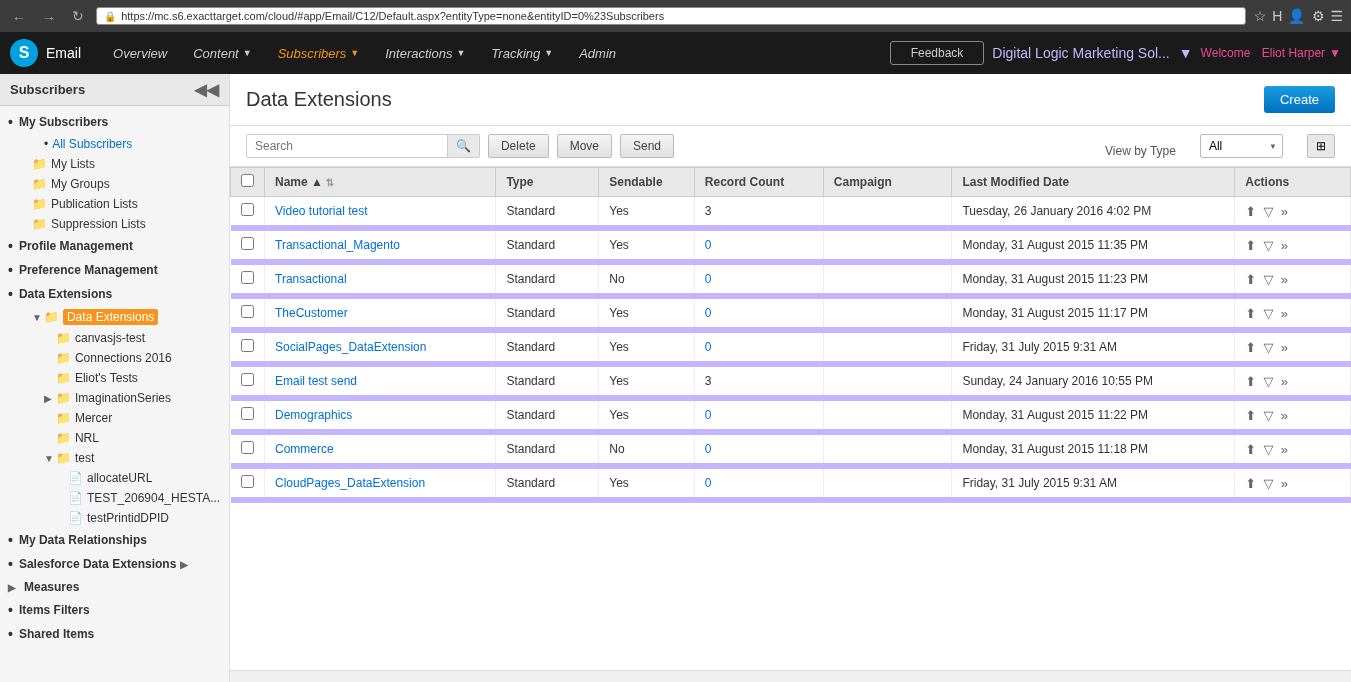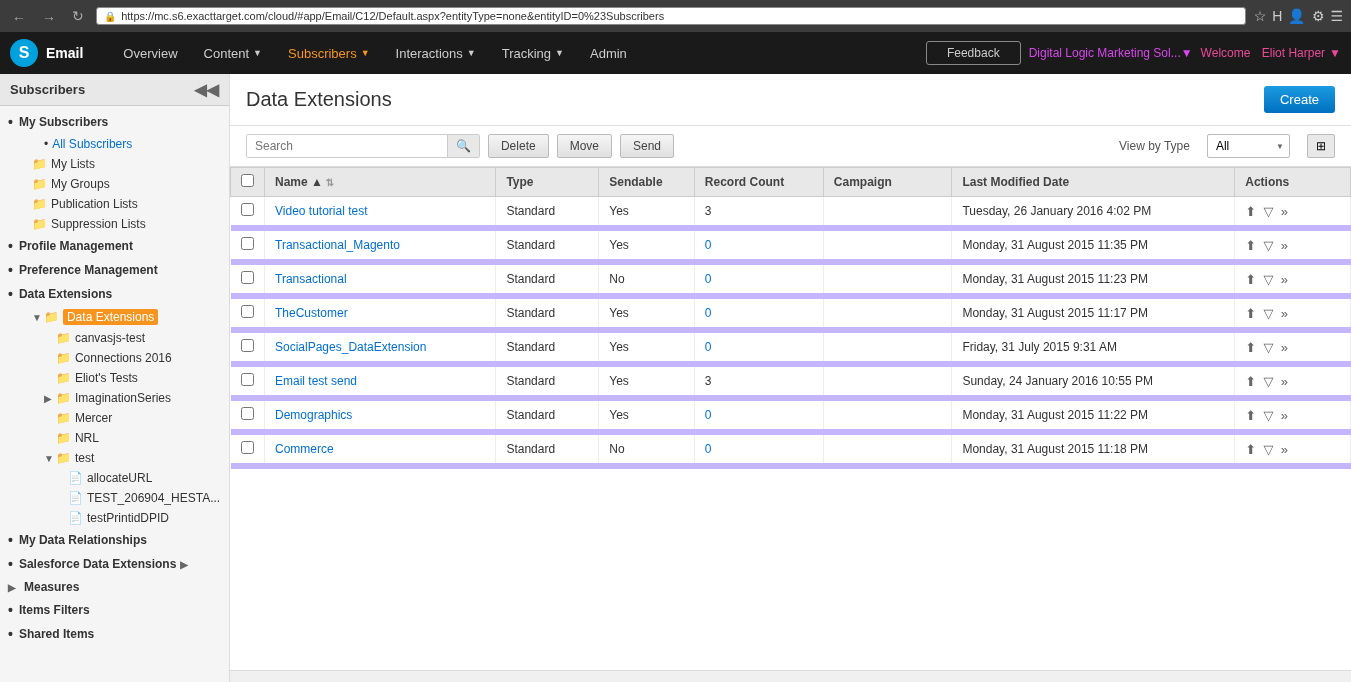--- a/index.html
+++ b/index.html
@@ -55,28 +55,29 @@
       align-items: center;
       justify-content: center;
       color: white;
       font-size: 16px;
       font-weight: bold;
       margin-right: 8px;
     }
     .app-name {
       color: white;
       font-size: 14px;
-      font-weight: bold;
-      margin-right: 28px;
+      font-weight: normal;
+      margin-right: 20px;
     }
     .nav-items {
       display: flex;
       align-items: center;
       flex: 1;
       gap: 2px;
+      font-style: italic;
     }
     .nav-item {
       color: #ccc;
       padding: 8px 12px;
       cursor: pointer;
       display: flex;
       align-items: center;
       gap: 4px;
       font-size: 13px;
       text-decoration: none;
@@ -92,25 +93,25 @@
     .feedback-btn {
       background: transparent;
       border: 1px solid #888;
       color: #ccc;
       border-radius: 3px;
       padding: 4px 20px;
       cursor: pointer;
       font-size: 12px;
     }
     .org-selector {
-      color: #d946ef;
-      font-size: 12px;
-      display: flex;
-      align-items: center;
-      gap: 0;
+      color: #c4b5fd;
+      font-size: 14px;
+      display: flex;
+      align-items: center;
+      gap: 9px;
       cursor: pointer;
     }
     .welcome-text {
       color: #ec4899;
       font-size: 12px;
       display: flex;
       align-items: center;
       gap: 4px;
       cursor: pointer;
       text-align: right;
@@ -251,22 +252,22 @@
       background: linear-gradient(to bottom, #f5f5f5, #e0e0e0);
       border: 1px solid #bbb;
       border-radius: 2px;
       padding: 4px 12px;
       cursor: pointer;
       font-size: 12px;
       color: #444;
     }
     .view-by-type {
       display: flex;
-      align-items: center;
-      gap: 17px;
+      align-items: flex-end;
+      gap: 24px;
       margin-left: auto;
     }
     .view-label { font-size: 12px; color: #555; }
     .view-select {
       border: 1px solid #bbb;
       border-radius: 2px;
       padding: 4px 24px 4px 8px;
       font-size: 12px;
       background: white;
       cursor: pointer;
@@ -754,19 +755,37 @@
     <td class="sendable-col">No</td>
     <td class="record-col"><a href="#" class="record-link">0</a></td>
     <td class="campaign-col"></td>
     <td class="date-col">Monday, 31 August 2015 11:18 PM</td>
     <td class="actions-col">
       <span class="action-icon" title="Send">⬆</span>
       <span class="action-icon" title="Filter">▽</span>
       <span class="action-icon" title="More">»</span>
     </td>
   </tr>
+            <tr>
+    <td class="cb-col">
+      <input type="checkbox" style="">
+    </td>
+    <td class="name-col">
+      <a href="#" class="name-link">CloudPages_DataExtension</a>
+    </td>
+    <td class="type-col">Standard</td>
+    <td class="sendable-col">Yes</td>
+    <td class="record-col"><a href="#" class="record-link">0</a></td>
+    <td class="campaign-col"></td>
+    <td class="date-col">Friday, 31 July 2015 9:31 AM</td>
+    <td class="actions-col">
+      <span class="action-icon" title="Send">⬆</span>
+      <span class="action-icon" title="Filter">▽</span>
+      <span class="action-icon" title="More">»</span>
+    </td>
+  </tr>
           </tbody>
       </table>
     </div>
 
     <div class="scroll-bar-area"></div>
   </div>
 </div>
 
 </body></html>

